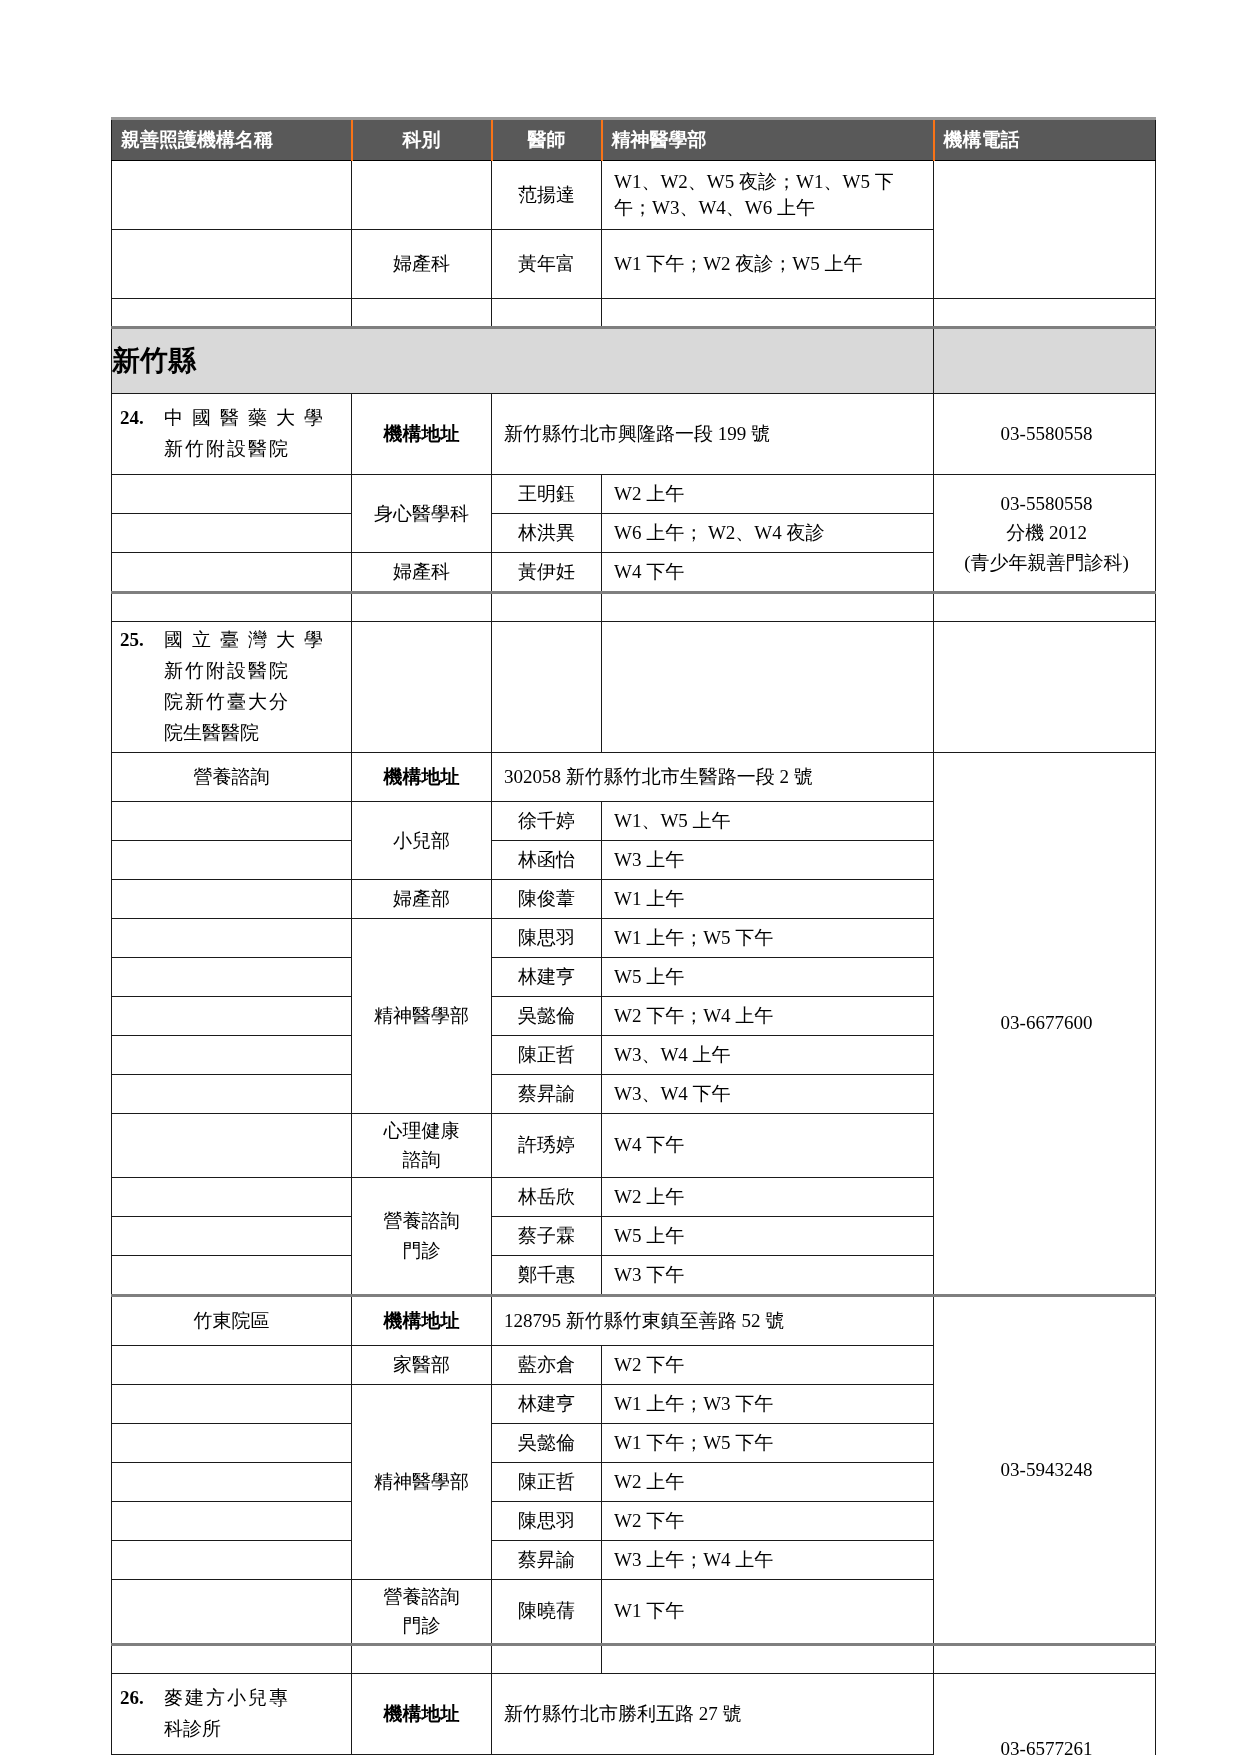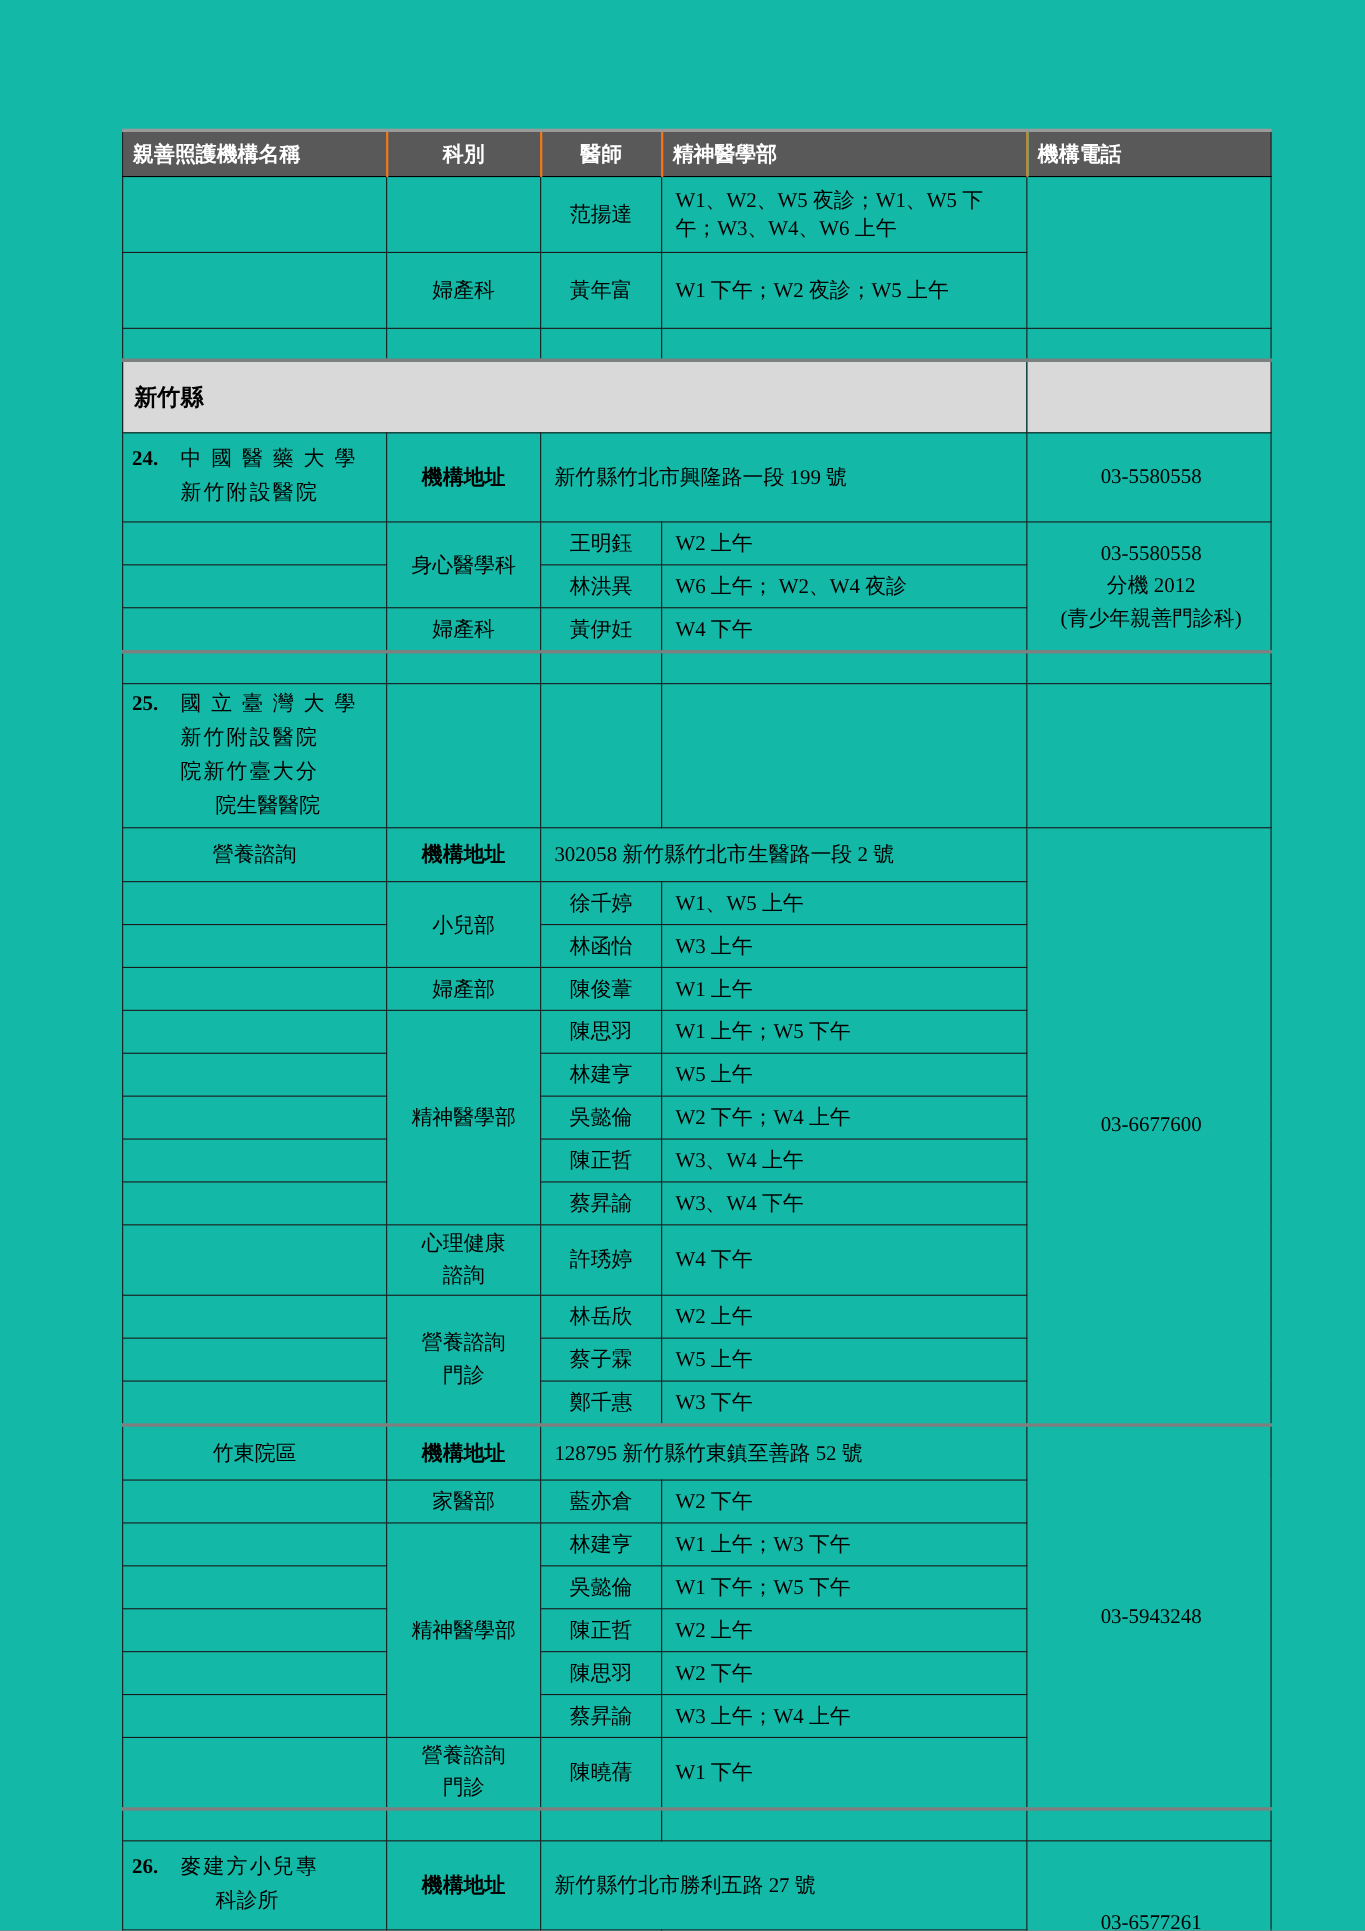--- a/index.html
+++ b/index.html
@@ -1,31 +1,31 @@
 <!DOCTYPE html>
 <html><head>
 <meta charset="utf-8">
 <style>
   html,body{margin:0;padding:0;background:#888;}
-  #page{position:relative;width:1241px;height:1755px;background:#14b8a6;
+  #page{position:relative;width:1241px;height:1755px;background:#ffffff;
         font-family:"Liberation Serif","DejaVu Serif",serif;color:#000;}
   table.doc{position:absolute;left:111px;top:117px;width:1044px;
             border-collapse:collapse;table-layout:fixed;font-size:19px;}
   td,th{border:1px solid #1a1a1a;vertical-align:middle;padding:2px 6px;
         overflow:hidden;word-break:break-word;}
   
   tr.hdr th{background:#595959;color:#ffffff;font-weight:bold;text-align:center;
             border-top:3px solid #9a9a9a;border-bottom:1px solid #000;height:36px;}
   tr.hdr th+th{border-left:2px solid #f97316;}
   tr.hdr th.l{text-align:left;padding-left:9px;}
   
   tr.h2 td{height:64px;}
   tr.h1 td{height:34px;}
   tr.sep td{height:27px;padding:0;}
-  tr.gray td{height:60px;background:#d9d9d9;font-size:21px;font-weight:bold;padding-left:10px;margin-left:32px;}
+  tr.gray td{height:60px;background:#d9d9d9;font-size:28px;font-weight:bold;padding-left:0;margin-left:32px;}
   tr.addr24 td{height:76px;}
   tr.name25 td{height:126px;}
   tr.caddr td{height:44px;}
   tr.h2b td{height:58px;}
   tr.i26b td{height:66px;}
   
   tr.tt td{border-top:3px solid #7f7f7f;}
   
   td.dept{text-align:center;}
   td.doc{text-align:center;}
@@ -34,21 +34,21 @@
   td.alabel{text-align:center;font-weight:bold;}
   td.phone{text-align:center;padding-left:10px;}
   td.campus{text-align:center;}
   .ml{white-space:pre-line;line-height:1.55;}
   
   .inst{display:flex;align-items:flex-start;line-height:1.62;}
   .inst .no{flex:none;width:44px;padding-left:2px;font-weight:bold;}
   .inst .nm{flex:1;padding-right:4px;}
   .ls1{letter-spacing:9px;}
   .ls0{letter-spacing:2px;}
-  .lsn{letter-spacing:0;margin-left:32px;}
+  .lsn{letter-spacing:0;}
 </style>
 </head>
 <body>
 
 <div id="page">
   <table class="doc">
     <colgroup>
       <col style="width:240px">
         <col style="width:140px">
         <col style="width:110px">

